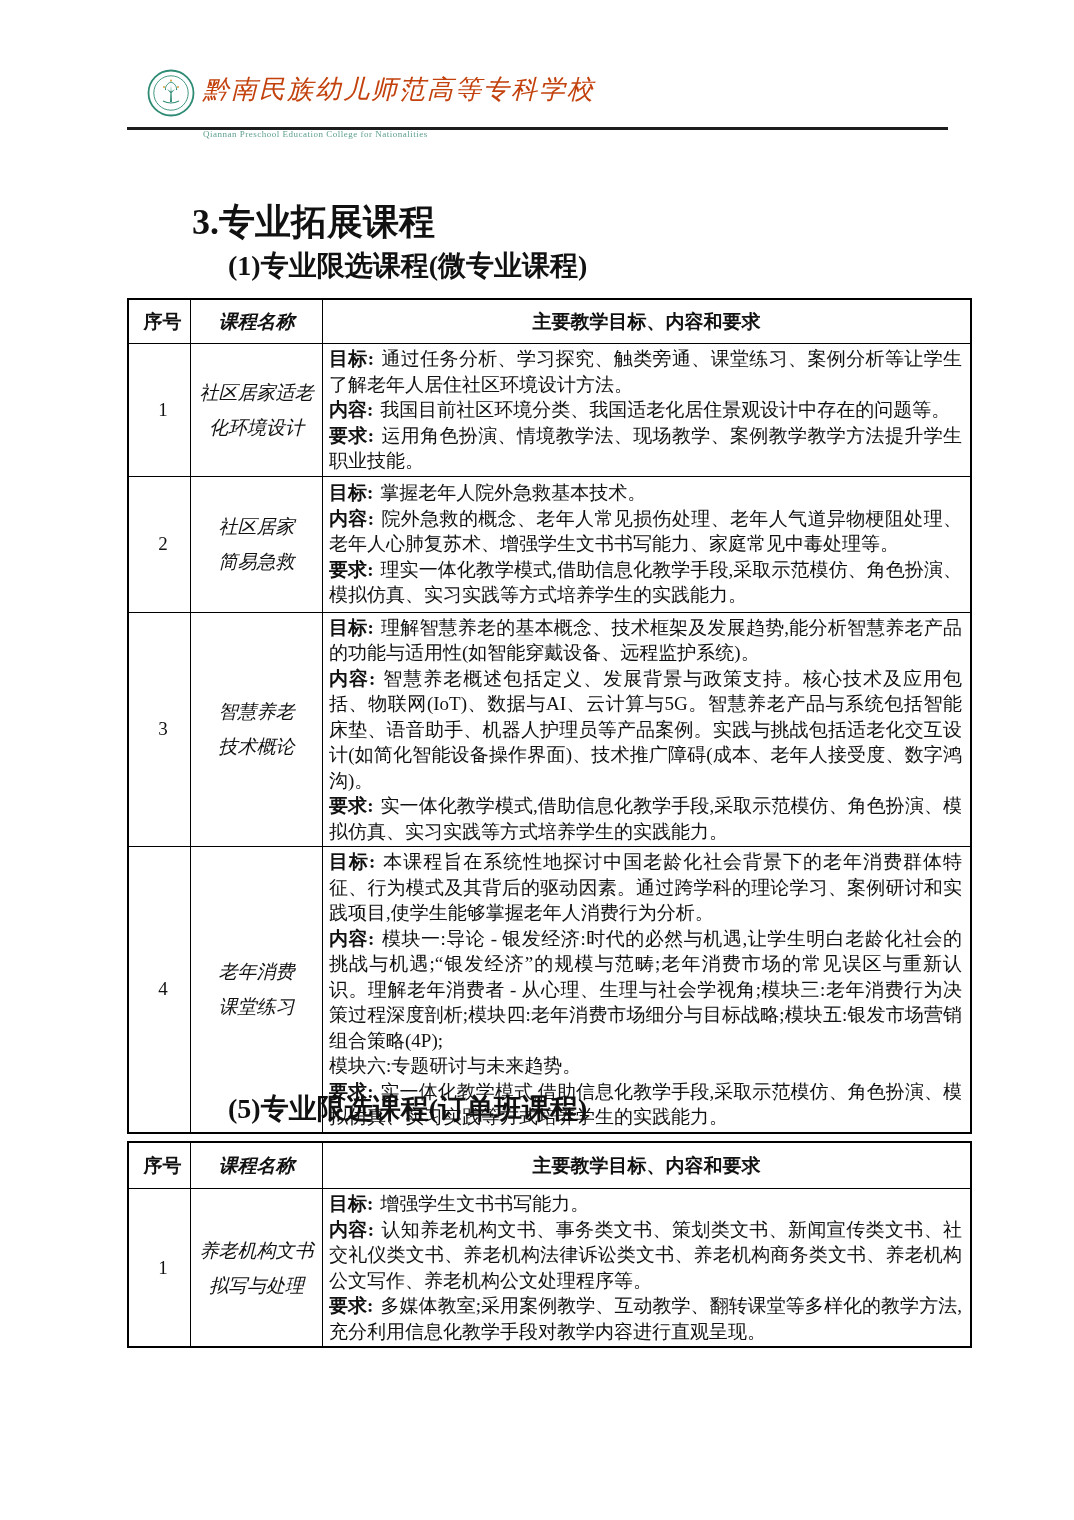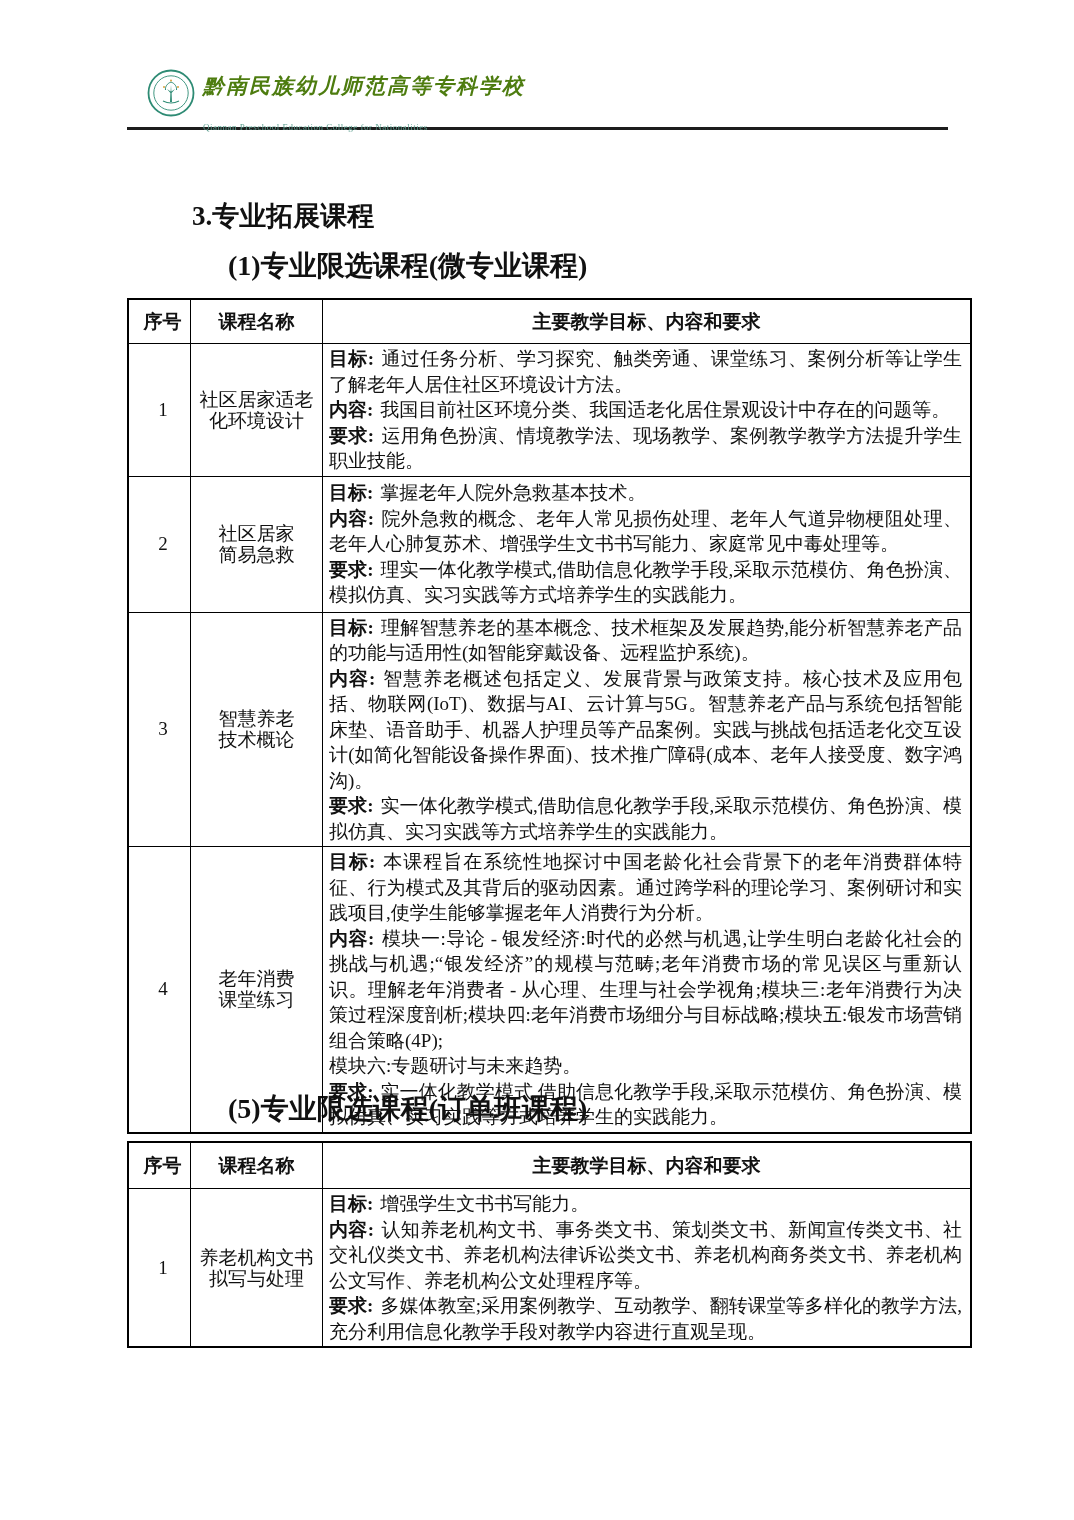--- a/index.html
+++ b/index.html
@@ -10,51 +10,51 @@
   }
 
   
   .letterhead {
     position:absolute; left:127px; top:66px; width:821px; height:61px;
     border-bottom:3px solid #1d1d1d;
   }
   .logo-wrap { position:absolute; left:20px; top:3px; width:48px; height:48px; }
   .school-names { position:absolute; left:76px; top:6px; }
   .school-zh {
-    font-size:21px; font-weight:bold; color:#4d7c0f; letter-spacing:2px;
+    font-size:26px; font-weight:normal; color:#c2410c; letter-spacing:2px;
     font-style:italic;
   }
   .school-en {
     font-size:9px; color:#5d9f8f; margin-top:22px; letter-spacing:0.5px;
   }
 
   
-  .main-title { position:absolute; left:192px; top:198px; font-size:27px; font-weight:bold; }
+  .main-title { position:absolute; left:192px; top:198px; font-size:36px; font-weight:bold; }
   .sec-title  { position:absolute; left:204px; font-size:28px; font-weight:bold;margin-left:24px; }
   .sec-title.s1 { top:247px; }
   .sec-title.s2 { top:1090px; }
 
   
   table.course-table {
     position:absolute; left:127px; width:822px;
     border-collapse:collapse; table-layout:fixed;
     border:2.5px solid #000;
   }
   #table1 { top:298px; }
   #table2 { top:1141px; }
   .course-table th, .course-table td { border:1.5px solid #000; vertical-align:middle; }
   .course-table th { font-size:19px; font-weight:bold; text-align:center; padding:2px; }
   th.h-no, td.col-no { width:51px;padding-left:8px; }
-  th.h-course, td.col-course { width:127px; }
+  th.h-course, td.col-course { width:127px;font-style:italic; }
   th.h-details, td.col-details { width:643px;border-radius:15px; }
   #table1 tr.hdr th { height:39px; }
   #table2 tr.hdr th { height:41px; }
   td.col-no { text-align:center; font-size:19px; }
   td.col-course {
-    text-align:center; font-size:19px; line-height:21px; white-space:pre-line;
+    text-align:center; font-size:19px; line-height:35px; white-space:pre-line;
     padding:2px;
   }
   td.col-details {
     font-size:19px; line-height:25.5px; padding:2px 8px 2px 6px;
     text-align:justify;
     margin-left:29px;
   }
   .seg-label { font-weight:bold; margin-right:7px; }
   .seg-text { white-space:pre-line; }
   tr.r-t1-1 td { height:120px; }

